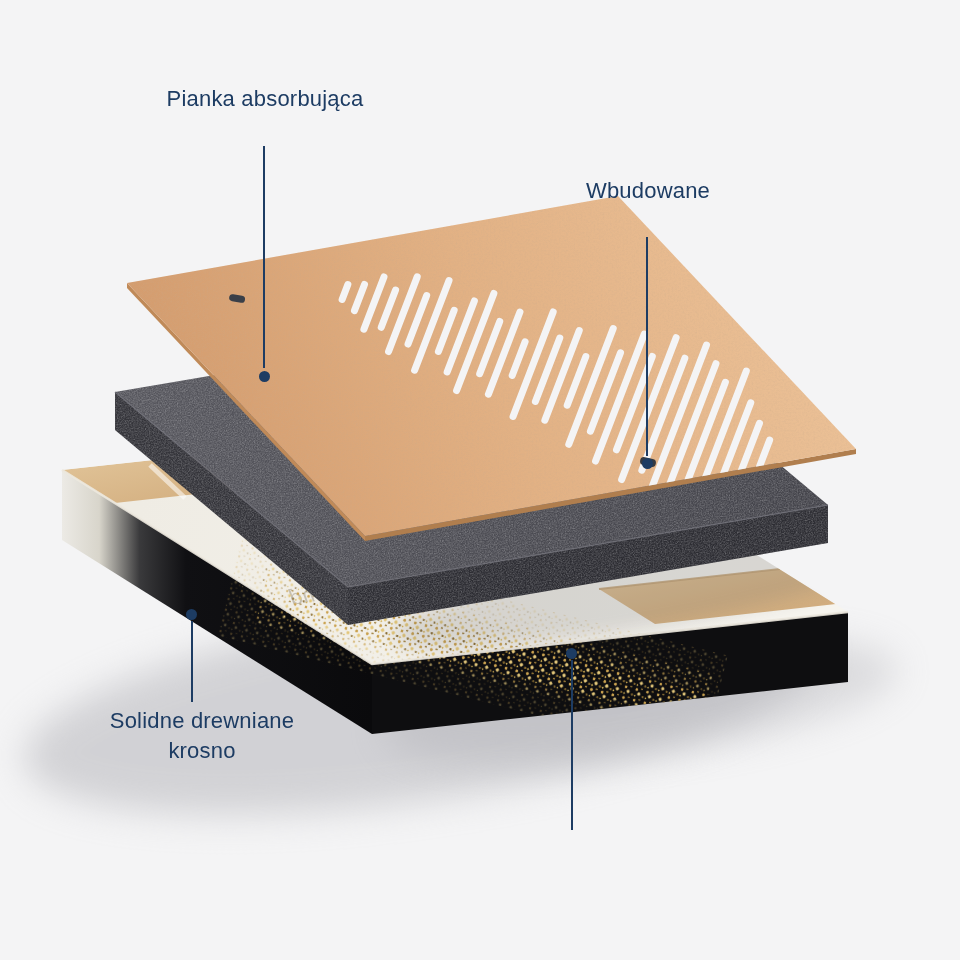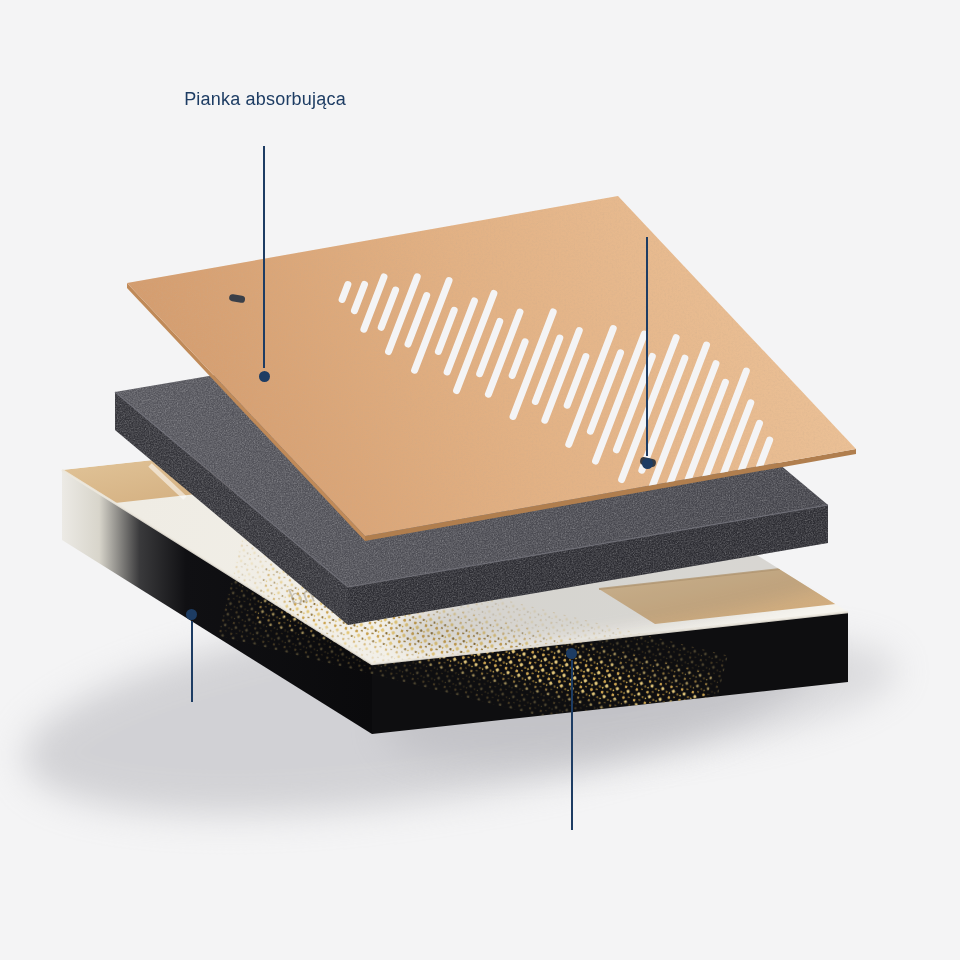--- a/index.html
+++ b/index.html
@@ -1,20 +1,20 @@
 <!DOCTYPE html>
 <html style="--bg: #f4f4f5; --accent: #1d3c63;"><head>
 <meta charset="utf-8">
 <style>
   html,body{margin:0;padding:0}
   body{width:960px;height:960px;background:var(--bg,#f4f4f5);overflow:hidden}
   .stage{position:relative;width:960px;height:960px;font-family:"Liberation Sans","DejaVu Sans",sans-serif}
   .stage > svg{position:absolute;left:0;top:0}
   .callout-label{position:absolute;text-align:center;color:var(--accent,#1d3c63);
-    font-size:18px;line-height:30px;font-weight:400;letter-spacing:.2px}
+    font-size:22px;line-height:30px;font-weight:400;letter-spacing:.2px}
   .lead-line{position:absolute;width:2px;background:var(--accent,#1d3c63)}
   .lead-dot{position:absolute;width:11px;height:11px;border-radius:50%;background:var(--accent,#1d3c63)}
   #label-foam{left:115px;top:84px;width:300px}
   #line-foam{left:263px;top:146px;height:222px}
   #dot-foam{left:259px;top:371px}
   #label-hangers{left:498px;top:176px;width:300px}
   #line-hangers{left:646px;top:237px;height:219px}
   #dot-hangers{left:642px;top:458px}
   #label-frame{left:52px;top:706px;width:300px}
   #line-frame{left:191px;top:621px;height:81px}
@@ -176,23 +176,28 @@
   </g>
 </svg>
 
   <div class="callout-label" id="label-foam">
     <div>Pianka absorbująca</div>
   </div>
   <div class="lead-line" id="line-foam"></div>
   <div class="lead-dot" id="dot-foam"></div>
 
   <div class="callout-label" id="label-hangers">
+    <div>Wbudowane</div>
   </div>
   <div class="lead-line" id="line-hangers"></div>
   <div class="lead-dot" id="dot-hangers"></div>
 
+  <div class="callout-label" id="label-frame">
+    <div>Solidne drewniane</div>
+    <div>krosno</div>
+  </div>
   <div class="lead-line" id="line-frame"></div>
   <div class="lead-dot" id="dot-frame"></div>
 
   <div class="lead-line" id="line-canvas"></div>
   <div class="lead-dot" id="dot-canvas"></div>
 
 </div>
 
 </body></html>

